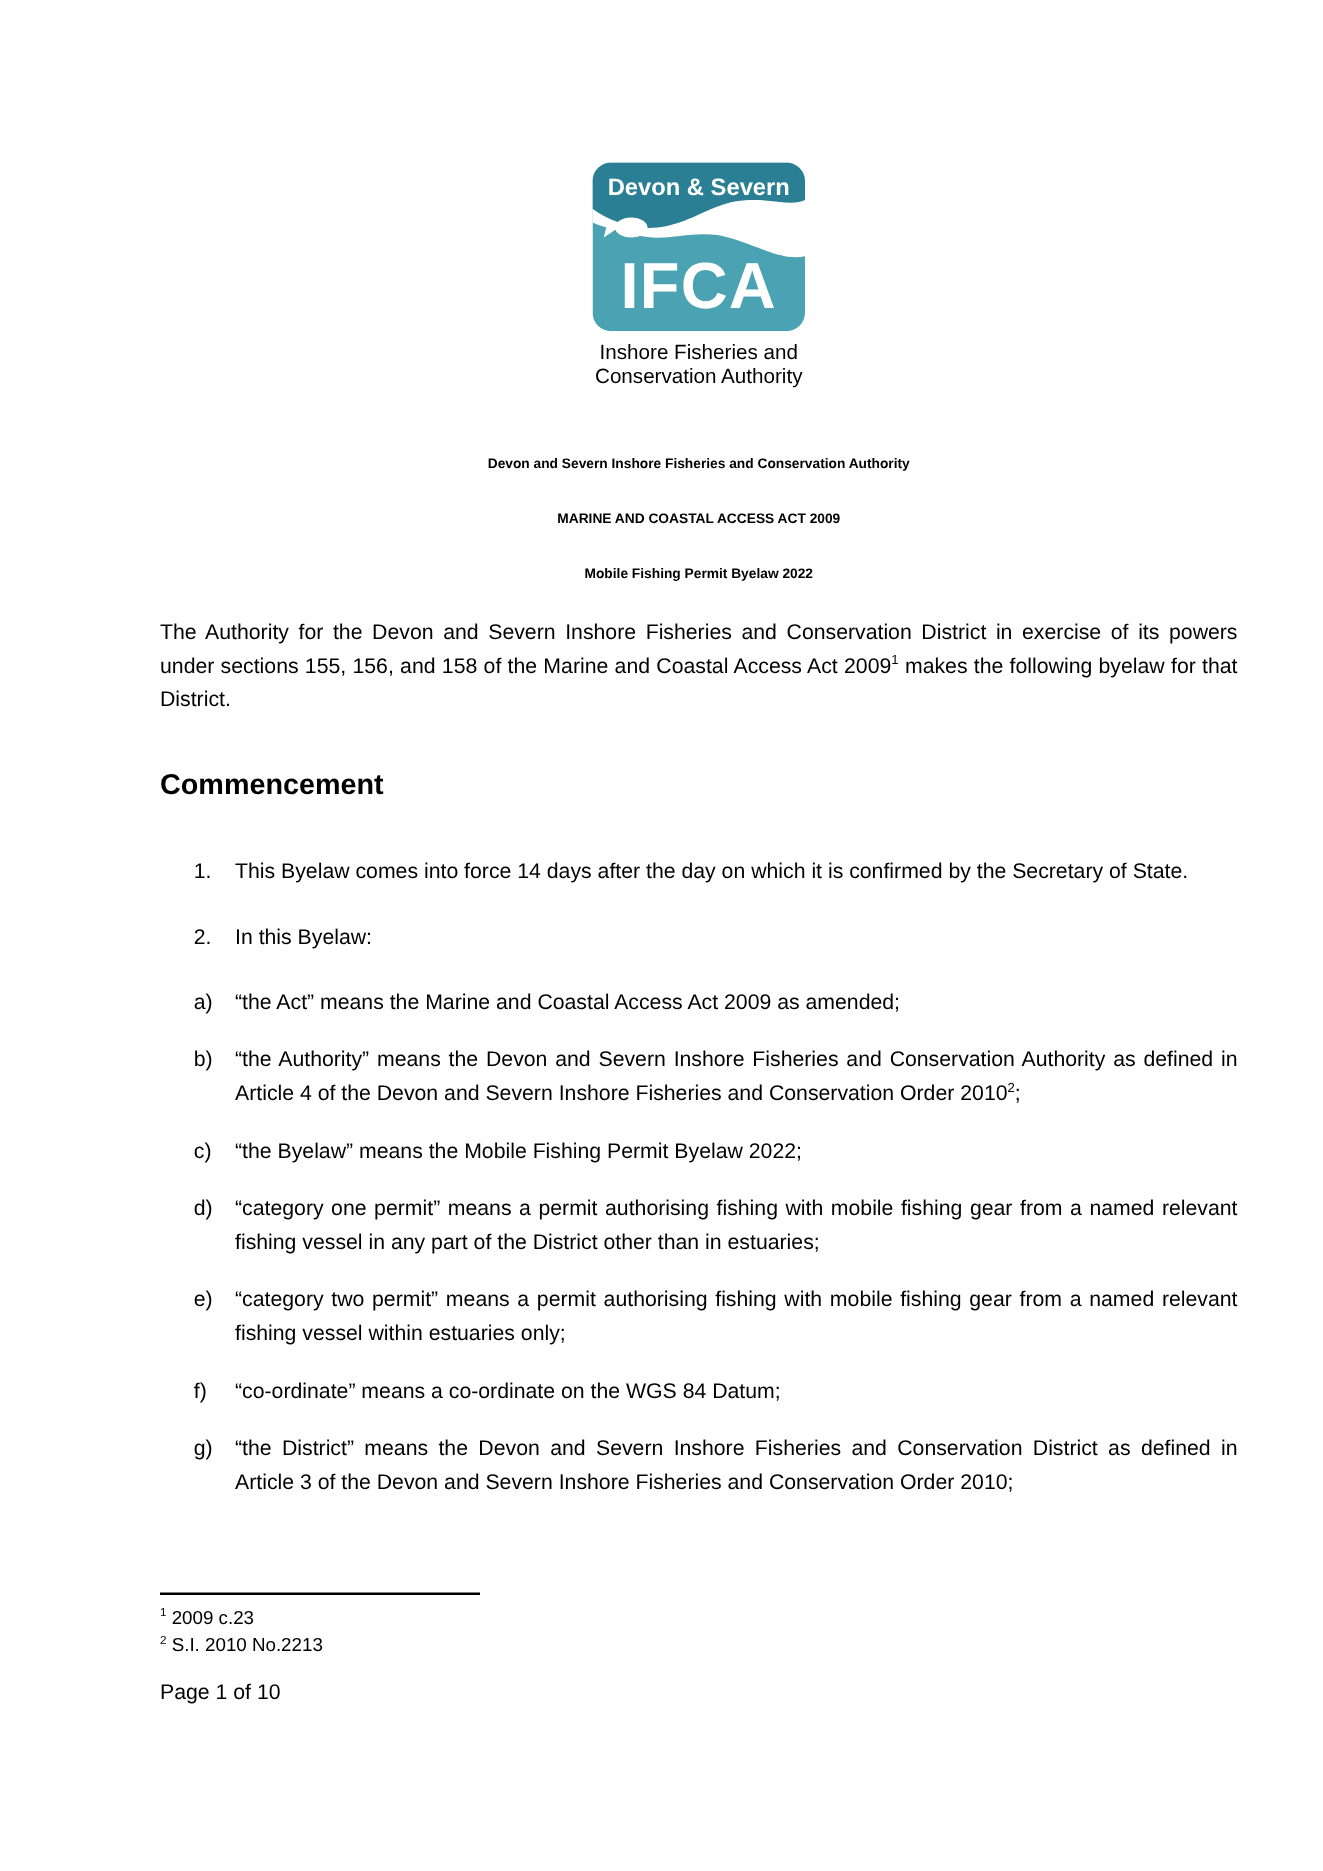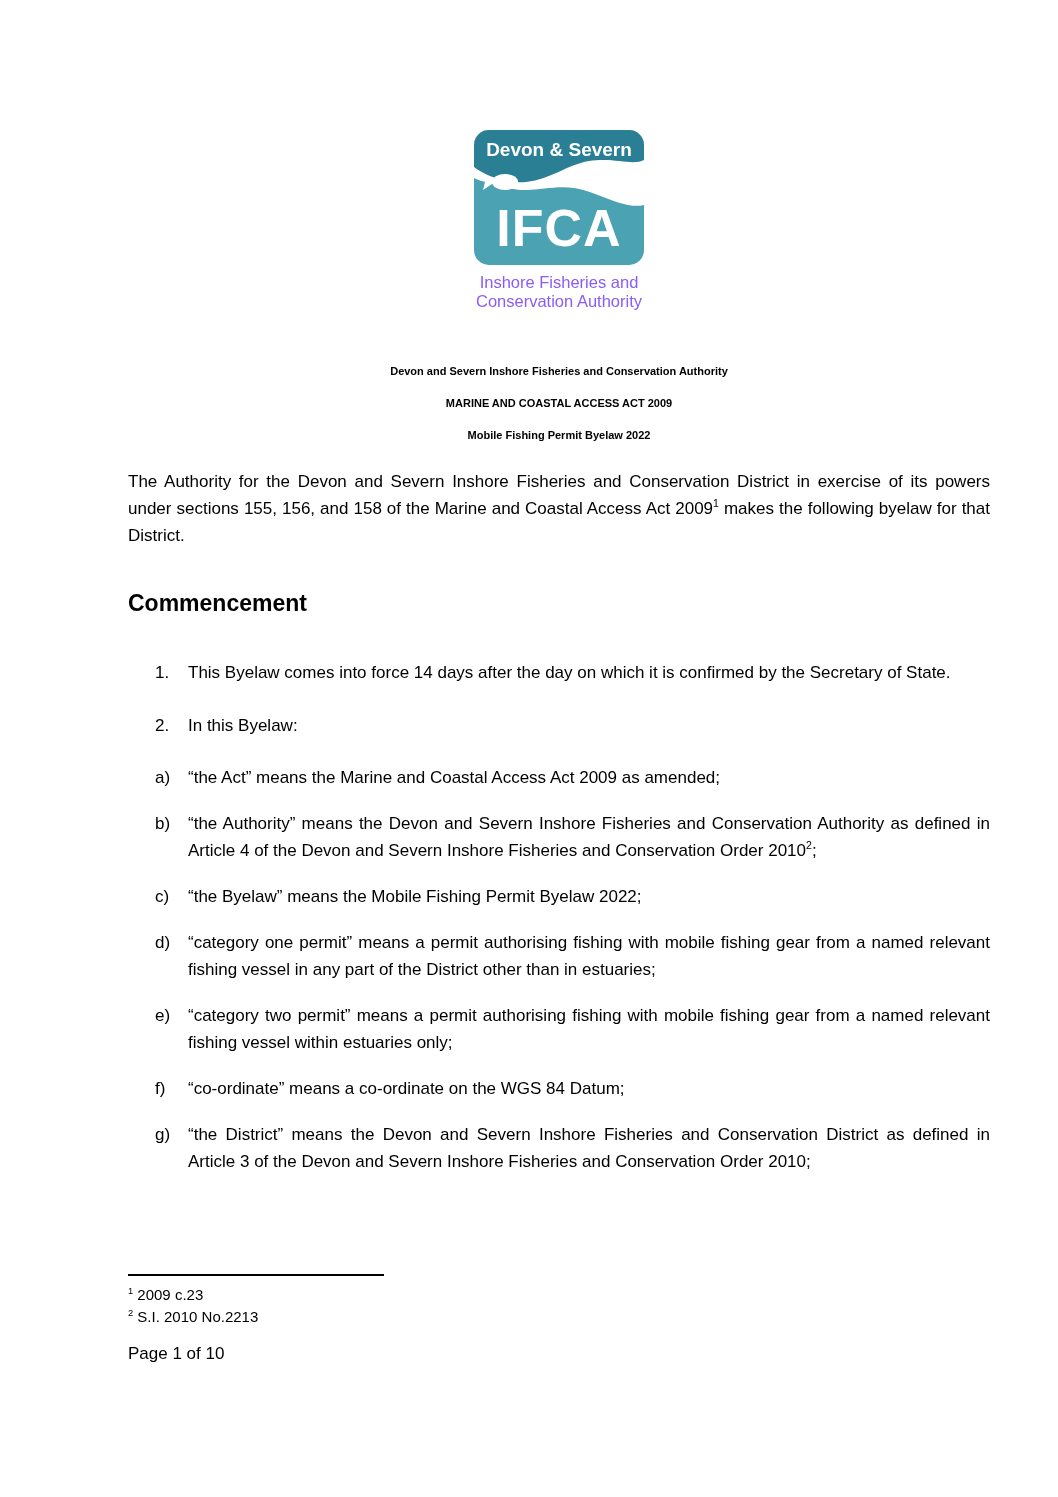--- a/index.html
+++ b/index.html
@@ -18,21 +18,21 @@
     overflow: hidden;
   }
 
   
   .logo-wrap { margin-top: 130px; display: flex; flex-direction: column; align-items: center; }
   .logo-svg text { font-family: "Liberation Sans", sans-serif; }
   .logo-caption { margin-top: 8px; text-align: center; font-size: 16.5px; line-height: 19px; }
 
   
   .title-block { margin-top: 50px; text-align: center; font-weight: 700; font-size: 11px; line-height: 20px; }
-  .title-line + .title-line { margin-top: 12px; }
+  .title-line + .title-line { margin-top: 24px; }
 
   
   .intro-para { margin-top: 23px; font-size: 17px; line-height: 27px; text-align: justify; }
 
   .section-heading { margin-top: 22px; font-size: 23px; font-weight: 700; line-height: 30px; }
 
   .list-item, .def-item {
     display: flex;
     font-size: 17px;
     line-height: 27px;
@@ -68,21 +68,21 @@
         <path fill="#ffffff" d="M0,0 H170 V75 C150,80 125,62 100,58 C75,55 58,64 35,58 C20,54 8,52 0,48 Z"></path>
         <path d="M0,0 H170 V30 C158,36 140,27 115,31 C92,35 78,49 52,52 C32,54 12,46 0,37 Z" fill="#2b7f95"></path>
         <g>
           <ellipse cx="31" cy="52" rx="13" ry="8" fill="#ffffff"></ellipse>
           <path d="M21,52 L9,44 L11,52 L9,60 Z" fill="#ffffff"></path>
         </g>
         <text x="85" y="26" text-anchor="middle" font-size="19" font-weight="bold" fill="#ffffff">Devon &amp; Severn</text>
         <text x="85" y="116" text-anchor="middle" font-size="52" font-weight="bold" letter-spacing="1" fill="#ffffff">IFCA</text>
       </g>
     </svg>
-    <div class="logo-caption" style="color: #8b5cf6;">
+    <div class="logo-caption" style="color: #000000;">
       <div>Inshore Fisheries and</div>
       <div>Conservation Authority</div>
     </div>
   </div>
 
   <div class="title-block">
     <div class="title-line">Devon and Severn Inshore Fisheries and Conservation Authority</div>
     <div class="title-line">MARINE AND COASTAL ACCESS ACT 2009</div>
     <div class="title-line">Mobile Fishing Permit Byelaw 2022</div>
   </div>

